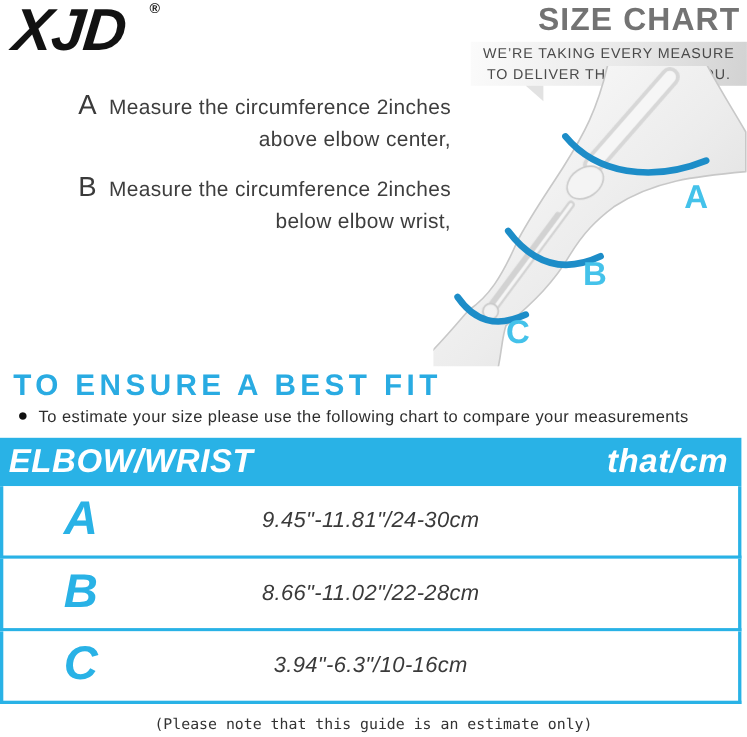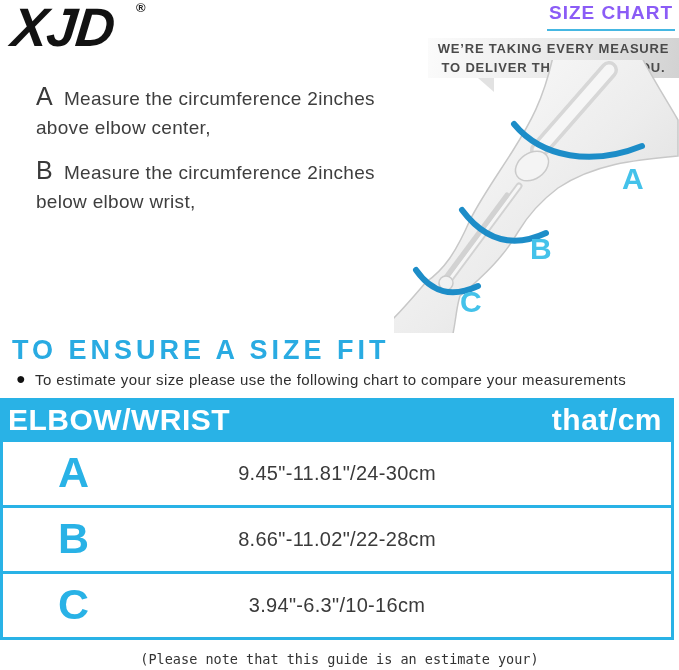--- a/index.html
+++ b/index.html
@@ -13,39 +13,39 @@
     position:absolute; left:12px; top:-4px;
     font-size:54px; font-weight:900; font-style:italic;
     letter-spacing:-1px; color:#121212; transform:skewX(-6deg);
   }
   .logo-reg {
     position:absolute; left:136px; top:0px;
     font-size:13px; color:#222; font-style:normal; font-weight:bold;
   }
   .size-chart-title {
     position:absolute; top:2px; right:4px;
-    color:#8b5cf6; font-size:19px; font-weight:bold; letter-spacing:1px;
+    color:#737373; font-size:29px; font-weight:bold; letter-spacing:1px;
     border-bottom:2px solid #45b7e2; padding:0 2px 5px 2px;
   }
   .tagline {
     position:absolute; top:38px; right:0; width:251px; height:40px;
     background:linear-gradient(100deg, #fbfbfb 0%, #e9e9e9 55%, #d2d2d2 100%);
-    color:#4a4a4a; font-size:13px; font-weight:bold; letter-spacing:0.8px;
+    color:#4a4a4a; font-size:13px; font-weight:normal; letter-spacing:0.8px;
     line-height:19px; text-align:center;
     display:flex; flex-direction:column; justify-content:center;
   }
   .tagline-curl {
     position:absolute; top:78px; right:185px;
     width:0; height:0;
     border-left:16px solid transparent;
     border-top:14px solid #e2e2e2;
   }
 
   
-  .instructions { position:absolute; left:36px; top:82px; width:394px; }
+  .instructions { position:absolute; left:16px; top:82px; width:394px;text-align:right; }
   .instr {
     margin:0 0 14px 0; font-size:19px; line-height:29px;
     color:#3e3e3e; letter-spacing:0.3px;
   }
   .instr .lead { font-size:25px; margin-right:11px; color:#3a3a3a; }
 
   
   .arm-diagram { position:absolute; left:394px; top:60px; }
 
   
@@ -54,21 +54,21 @@
     font-size:27px; font-weight:bold; color:#29abe2; letter-spacing:4px;
   }
   .bullet-line {
     position:absolute; left:16px; top:370px;
     font-size:15px; color:#2e2e2e; letter-spacing:0.4px;
     display:flex; align-items:center;
   }
   .bullet-line .dot { font-size:16px; margin-right:9px; color:#111; }
 
   
-  .size-table { position:absolute; left:0; top:398px; width:674px; }
+  .size-table { position:absolute; left:0; top:398px; width:674px;font-style:italic; }
   .thead {
     height:44px; background:#29b2e6; color:#ffffff;
     display:flex; justify-content:space-between; align-items:center;
     padding:0 12px 0 8px; font-weight:bold; font-size:30px; letter-spacing:0.5px;
   }
   .trow {
     height:63px; background:#ffffff; position:relative;
     border-left:3px solid #29b2e6; border-right:3px solid #29b2e6;
     border-bottom:3px solid #29b2e6;
     display:flex; align-items:center;
@@ -145,21 +145,21 @@
     <path d="M 22 210 C 38 233, 58 238, 84 226"></path>
   </g>
 
   <g font-family="Liberation Sans, sans-serif" font-size="30" font-weight="bold" fill="#44c2ea">
     <text x="228" y="129">A</text>
     <text x="136" y="199">B</text>
     <text x="66" y="252">C</text>
   </g>
 </svg>
 
-<div class="fit-heading">TO ENSURE A SIZE FIT</div>
+<div class="fit-heading">TO ENSURE A BEST FIT</div>
 <div class="bullet-line">
   <span class="dot">●</span>
   <span>To estimate your size please use the following chart to compare your measurements</span>
 </div>
 
 <div class="size-table">
   <div class="thead">
     <span>ELBOW/WRIST</span>
     <span>that/cm</span>
   </div>
@@ -170,13 +170,13 @@
   <div class="trow">
     <span class="rlabel">B</span>
     <span class="rvalue">8.66"-11.02"/22-28cm</span>
   </div>
   <div class="trow">
     <span class="rlabel">C</span>
     <span class="rvalue">3.94"-6.3"/10-16cm</span>
   </div>
 </div>
 
-<div class="footnote">(Please note that this guide is an estimate your)</div>
+<div class="footnote">(Please note that this guide is an estimate only)</div>
 
 </body></html>

